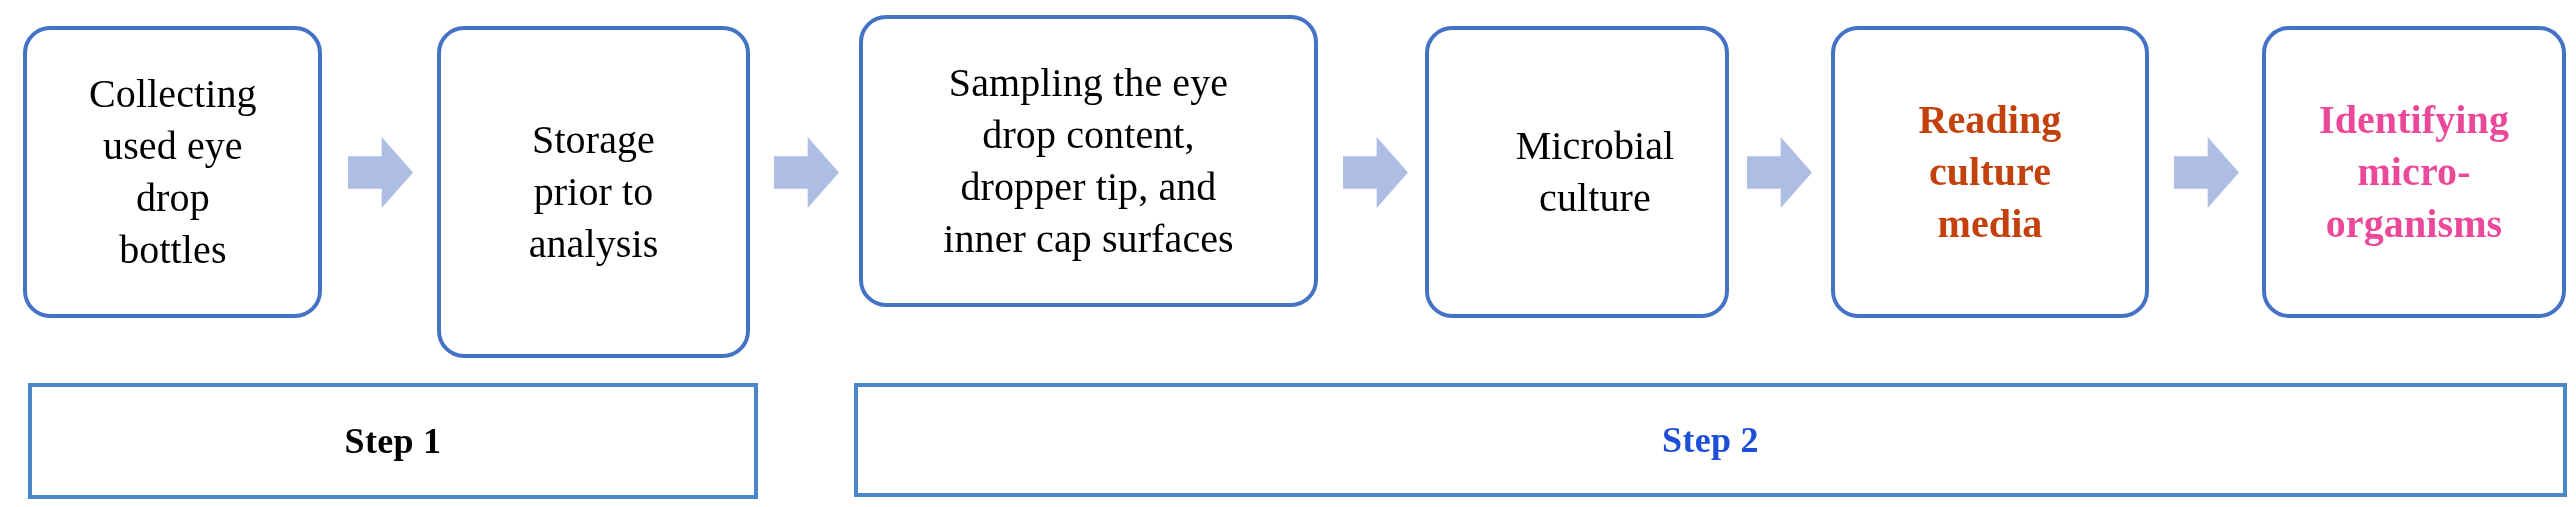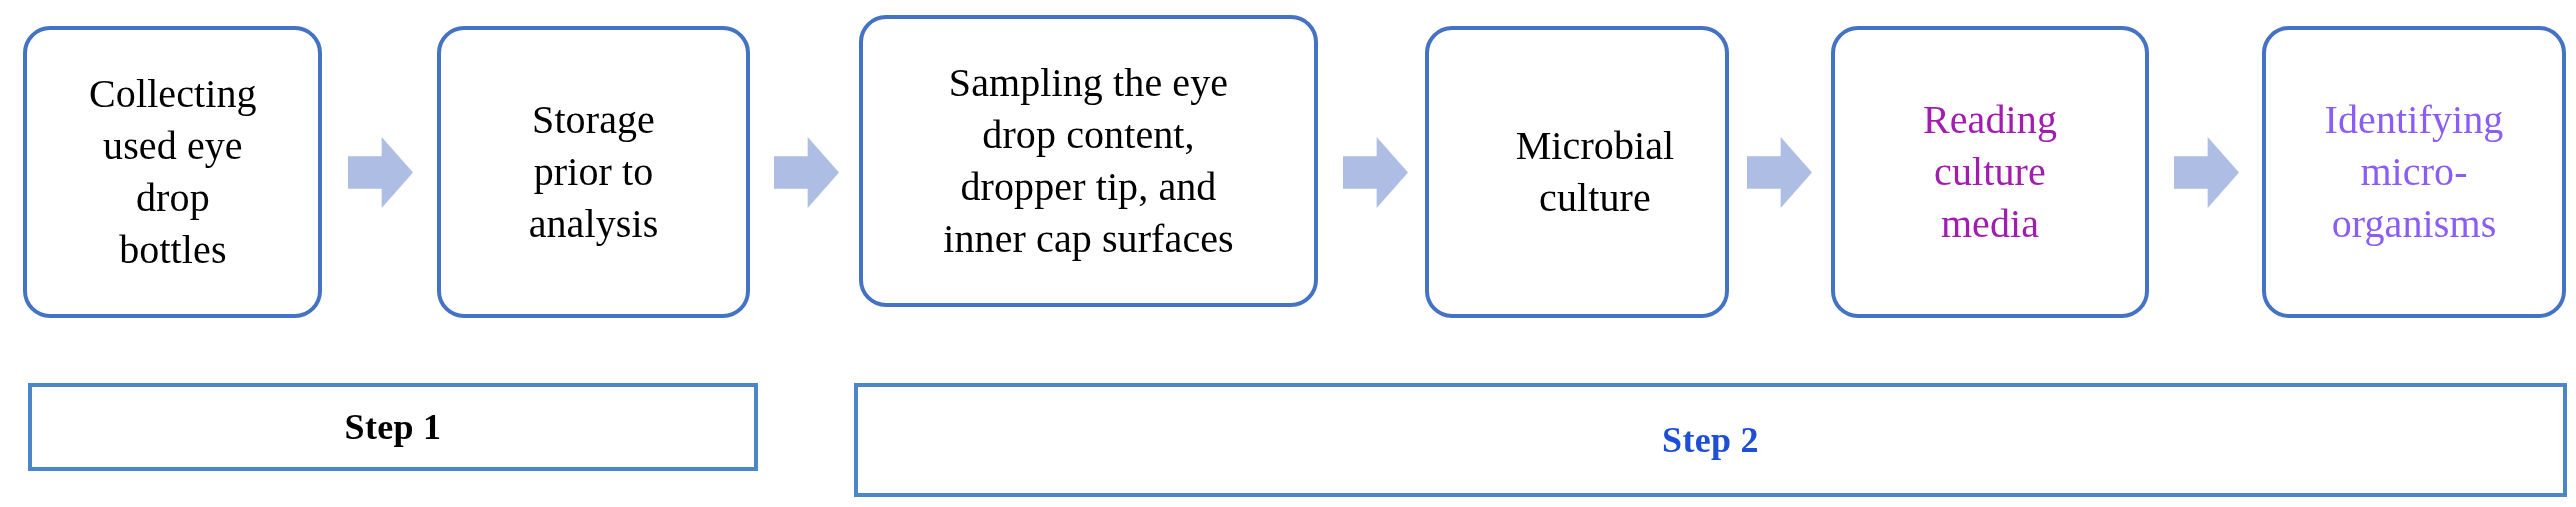--- a/index.html
+++ b/index.html
@@ -72,46 +72,46 @@
 
 <div id="canvas" style="background: rgb(255, 255, 255);">
 
   <div class="step-box" id="box-0" style="left: 23.4px; top: 26px; width: 299px; height: 292px; --box-border: #4472C4;">
     <span class="step-box-label" style="color: #000000;">Collecting
 used eye
 drop
 bottles</span>
   </div>
 
-  <div class="step-box" id="box-1" style="left: 437px; top: 26px; width: 313px; height: 292px; --box-border: #4472C4;">
+  <div class="step-box" id="box-1" style="left: 437px; top: 26px; width: 313px; height: 332px; --box-border: #4472C4;">
     <span class="step-box-label" style="color: rgb(0, 0, 0);">Storage
 prior to
 analysis</span>
   </div>
 
   <div class="step-box" id="box-2" style="left: 859px; top: 15px; width: 459px; height: 292px; --box-border: #4472C4;">
     <span class="step-box-label" style="color: rgb(0, 0, 0);">Sampling the eye
 drop content,
 dropper tip, and
 inner cap surfaces</span>
   </div>
 
   <div class="step-box" id="box-3" style="left: 1425px; top: 26px; width: 304px; height: 292px; padding-left: 36px; --box-border: #4472C4;">
     <span class="step-box-label" style="color: rgb(0, 0, 0);">Microbial
 culture</span>
   </div>
 
   <div class="step-box" id="box-4" style="left: 1831px; top: 26px; width: 318px; height: 292px; --box-border: #4472C4;">
-    <span class="step-box-label" style="color: #a21caf;">Reading
+    <span class="step-box-label" style="color: #c2410c; font-weight: bold;">Reading
 culture
 media</span>
   </div>
 
   <div class="step-box" id="box-5" style="left: 2262px; top: 26px; width: 304px; height: 292px; --box-border: #4472C4;">
-    <span class="step-box-label" style="color: #8b5cf6;">Identifying
+    <span class="step-box-label" style="color: #ec4899; font-weight: bold;">Identifying
 micro-
 organisms</span>
   </div>
 
   <div class="connector-arrow" id="arrow-0" style="left: 348px; top: 137px; width: 65px; height: 71px;">
     <svg viewBox="0 0 112 122" preserveAspectRatio="none" aria-hidden="true">
       <polygon points="0,33 58,33 58,0 112,61 58,122 58,89 0,89" fill="#AEBDE3"></polygon>
     </svg>
   </div>
 
@@ -132,21 +132,21 @@
       <polygon points="0,33 58,33 58,0 112,61 58,122 58,89 0,89" fill="#AEBDE3"></polygon>
     </svg>
   </div>
 
   <div class="connector-arrow" id="arrow-4" style="left: 2174px; top: 137px; width: 65px; height: 71px;">
     <svg viewBox="0 0 112 122" preserveAspectRatio="none" aria-hidden="true">
       <polygon points="0,33 58,33 58,0 112,61 58,122 58,89 0,89" fill="#AEBDE3"></polygon>
     </svg>
   </div>
 
-  <div class="step-bar" id="bar-0" style="left: 28px; top: 383px; width: 730px; height: 88px; --bar-border: #4A86C8;">
+  <div class="step-bar" id="bar-0" style="left: 28px; top: 383px; width: 730px; height: 116px; --bar-border: #4A86C8;">
     <span class="step-bar-label" style="color: rgb(0, 0, 0);">Step 1</span>
   </div>
 
   <div class="step-bar" id="bar-1" style="left: 854px; top: 383px; width: 1713px; height: 114px; --bar-border: #4A86C8;">
     <span class="step-bar-label" style="color: #1d4ed8;">Step 2</span>
   </div>
 
 </div>
 
 

